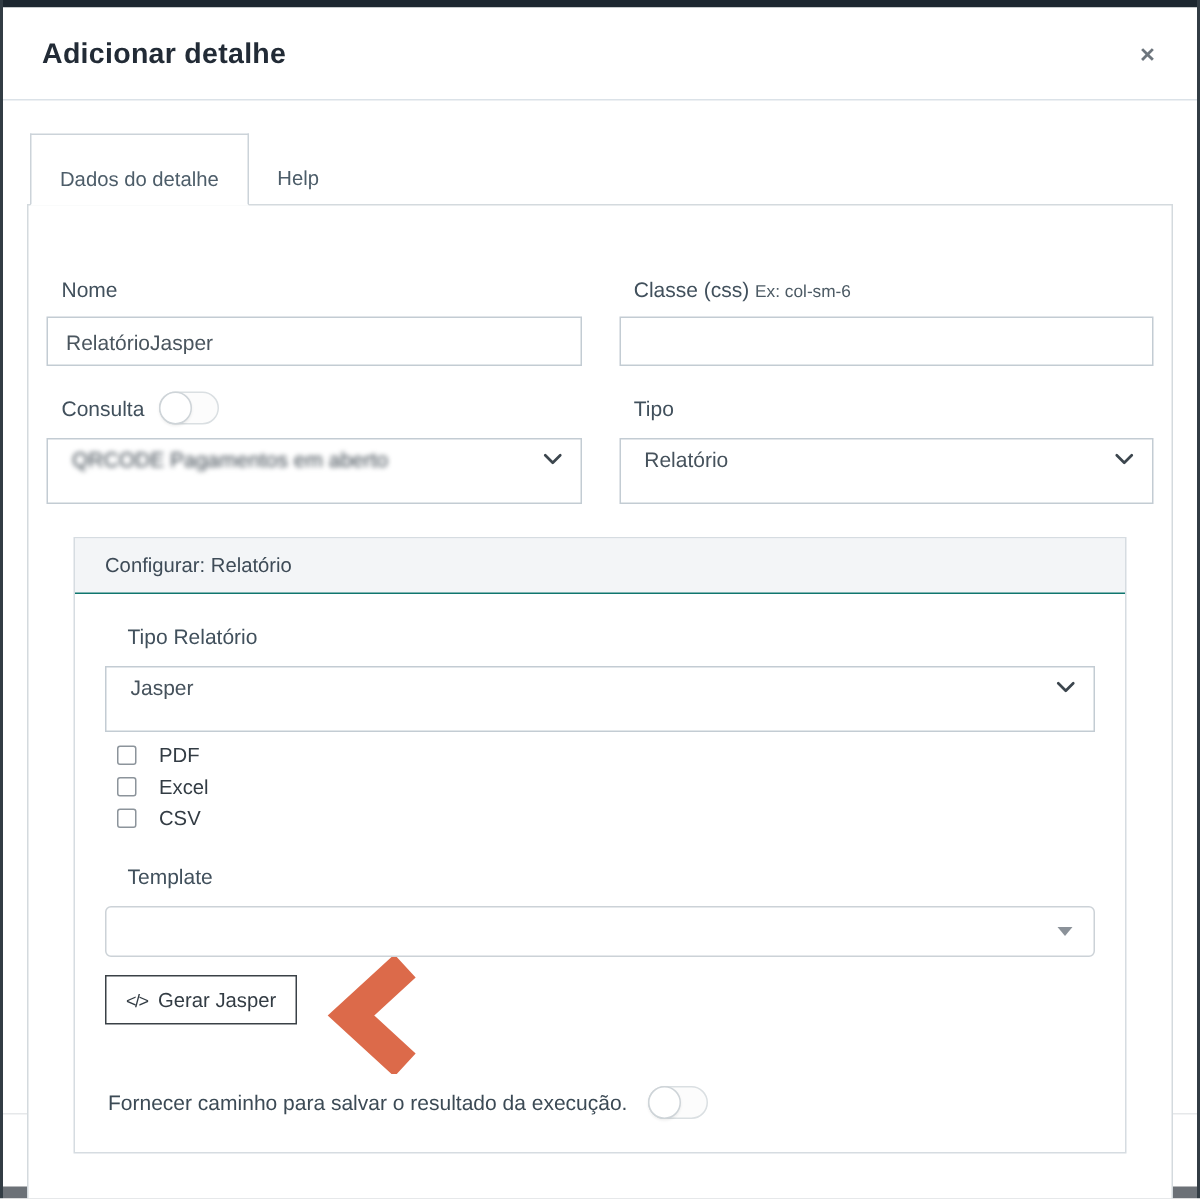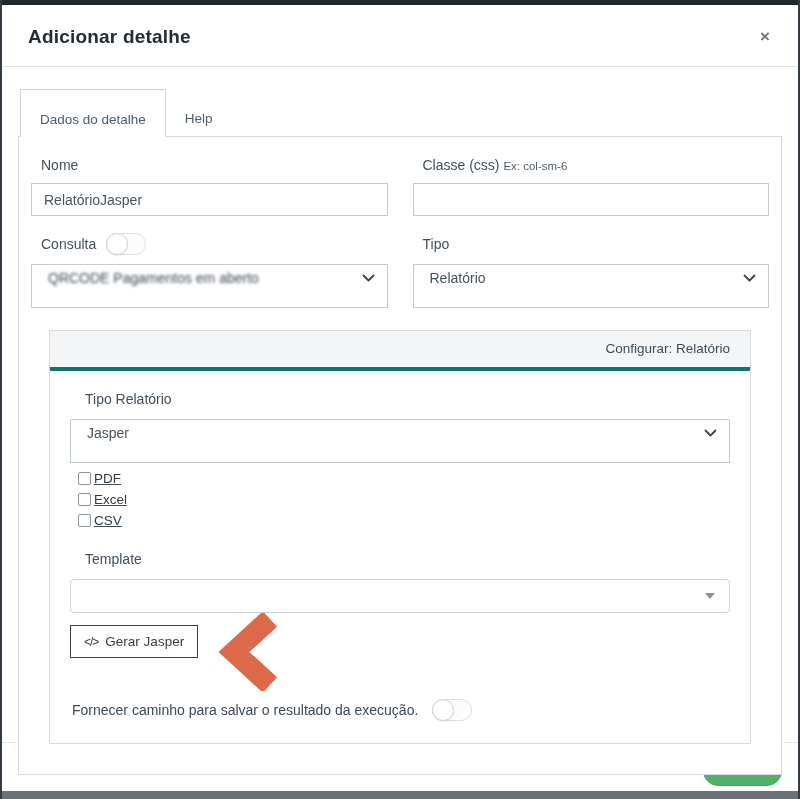--- a/index.html
+++ b/index.html
@@ -23,21 +23,21 @@
   .close-x { font-size:17px; color:#6d757d; line-height:1; cursor:pointer; padding:2px 4px; font-weight:700; }
 
   
   .modal-body { flex:1 1 auto; padding:22px 16px 0 16px; min-height:0; }
   .tabs { display:flex; margin-left:2px; }
   .tab { padding:22px 19px 9px 19px; font-size:13.5px; color:#4d5d69; cursor:pointer; position:relative; }
   .tab.active { border:1px solid #ccd3d9; border-bottom:1px solid #fff; background:#fff;
     margin-bottom:-1px; z-index:2; }
   .content-panel { border:1px solid #d4dade; background:#fff; padding:20px 12px 30px 12px; position:relative; z-index:1; }
 
-  .grid { display:grid; grid-template-columns:1fr 1fr; column-gap:25px; row-gap:16px; }
+  .grid { display:grid; grid-template-columns:1fr 1fr; column-gap:25px; row-gap:16px;margin-top:28px; }
   .field label.flabel { display:block; font-size:14px; color:#41505c; padding-left:10px; margin-bottom:10px; }
   .field .hint { font-size:11.5px; color:#4c5a64; }
   .text-input { width:100%; height:33px; border:1px solid #c3ccd3; background:#fff;
     font-size:14px; color:#4a555e; padding:0 12px; font-family:inherit; outline:none; }
   .label-row { display:flex; align-items:center; gap:10px; padding-left:10px; margin-bottom:8px; height:24px; }
   .label-row .flabel2 { font-size:14px; color:#41505c; }
 
   
   .toggle { width:40px; height:22px; border:1px solid #dadfe2; border-radius:12px; background:#fcfcfc; position:relative; cursor:pointer; flex:0 0 auto; }
   .toggle .knob { position:absolute; left:-1px; top:-1px; width:22px; height:22px; border:1px solid #ced4d8;
@@ -45,26 +45,26 @@
 
   
   .select { width:100%; height:44px; border:1px solid #c3ccd3; background:#fff; display:flex; align-items:center;
     padding:0 12px 16px 16px; cursor:pointer; }
   .select .sel-text { flex:1; font-size:14px; color:#46525c; white-space:nowrap; overflow:hidden; }
   .sel-text.blurred { filter:blur(1.7px); color:#3c4750; }
   .chev { flex:0 0 auto; display:flex; align-items:center; }
 
   
   .config-panel { border:1px solid #d6dce1; margin:22px 18px 0 18px; background:#fff; }
-  .config-header { background:#f3f5f7; border-bottom:4px solid #0f766e; padding:10px 20px 11px 20px;
-    font-size:13.5px; color:#3e4b57;text-align:right; }
+  .config-header { background:#f3f5f7; border-bottom:1px solid #0f766e; padding:10px 20px 11px 20px;
+    font-size:13.5px; color:#3e4b57; }
   .config-body { padding:20px 20px 22px 20px; }
   .config-body .clabel { display:block; font-size:14px; color:#41505c; padding-left:15px; margin-bottom:12px; }
   .checkboxes { margin:5px 0 16px 8px; }
-  .cb-row { display:flex; align-items:center; gap:3px; height:21px; cursor:pointer;text-decoration:underline; }
+  .cb-row { display:flex; align-items:center; gap:15px; height:21px; cursor:pointer; }
   .cb-box { width:13px; height:13px; border:1px solid #8c949b; border-radius:2px; background:#fff; flex:0 0 auto; }
   .cb-label { font-size:13.5px; color:#333c44; }
 
   .template-label { margin-top:20px !important; }
   .select2 { width:100%; height:34px; border:1px solid #ccd2d7; border-radius:4px; background:#fff;
     display:flex; align-items:center; justify-content:flex-end; padding:0 14px; cursor:pointer; }
   .caret-down { width:0; height:0; border-left:5px solid transparent; border-right:5px solid transparent;
     border-top:6px solid #8b9299; }
 
   .gerar-row { position:relative; margin-top:12px; height:60px; }

